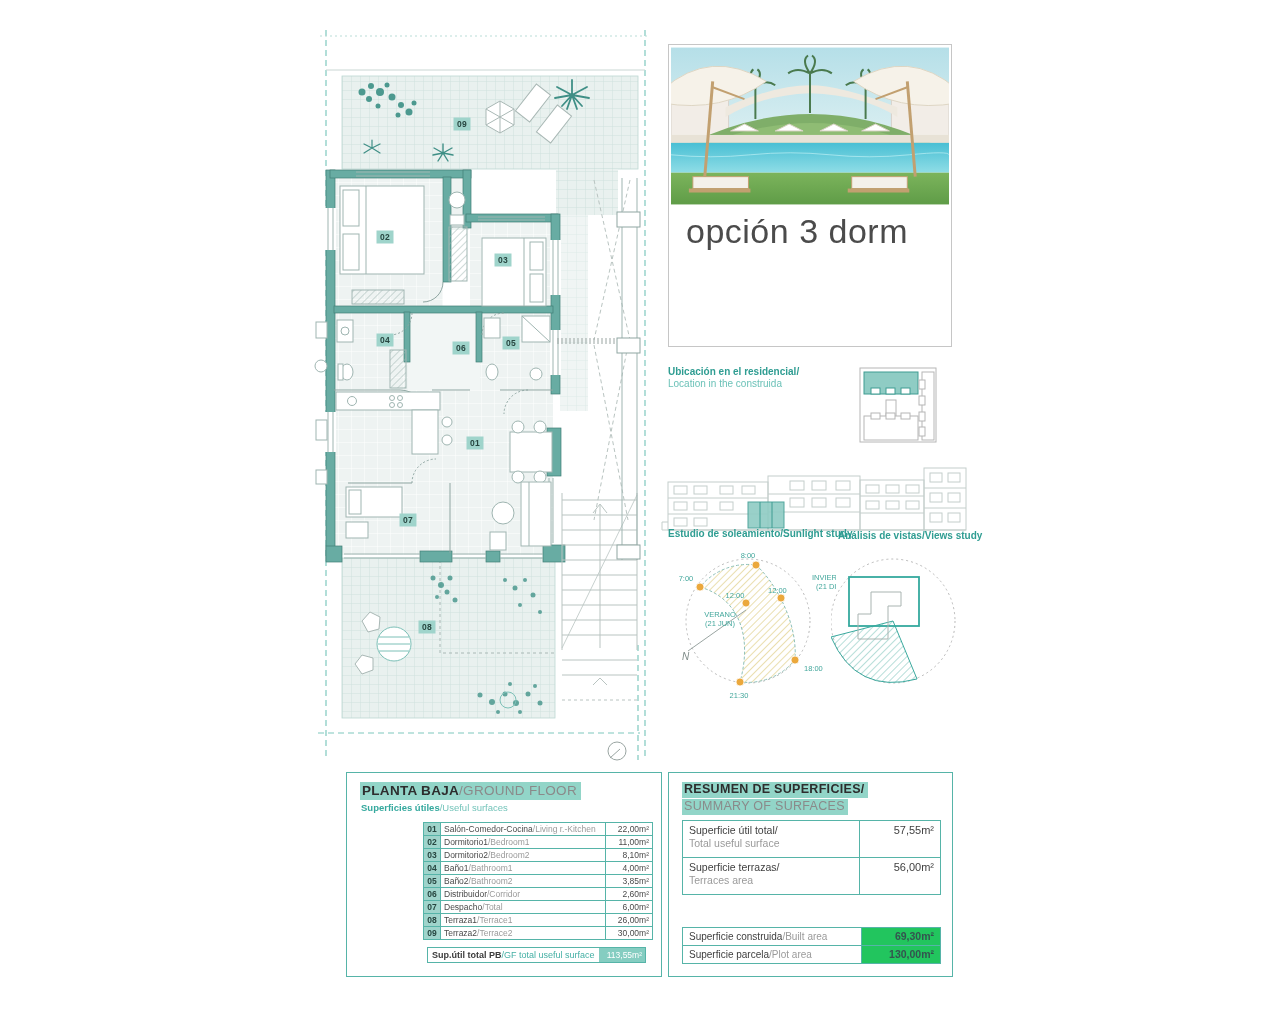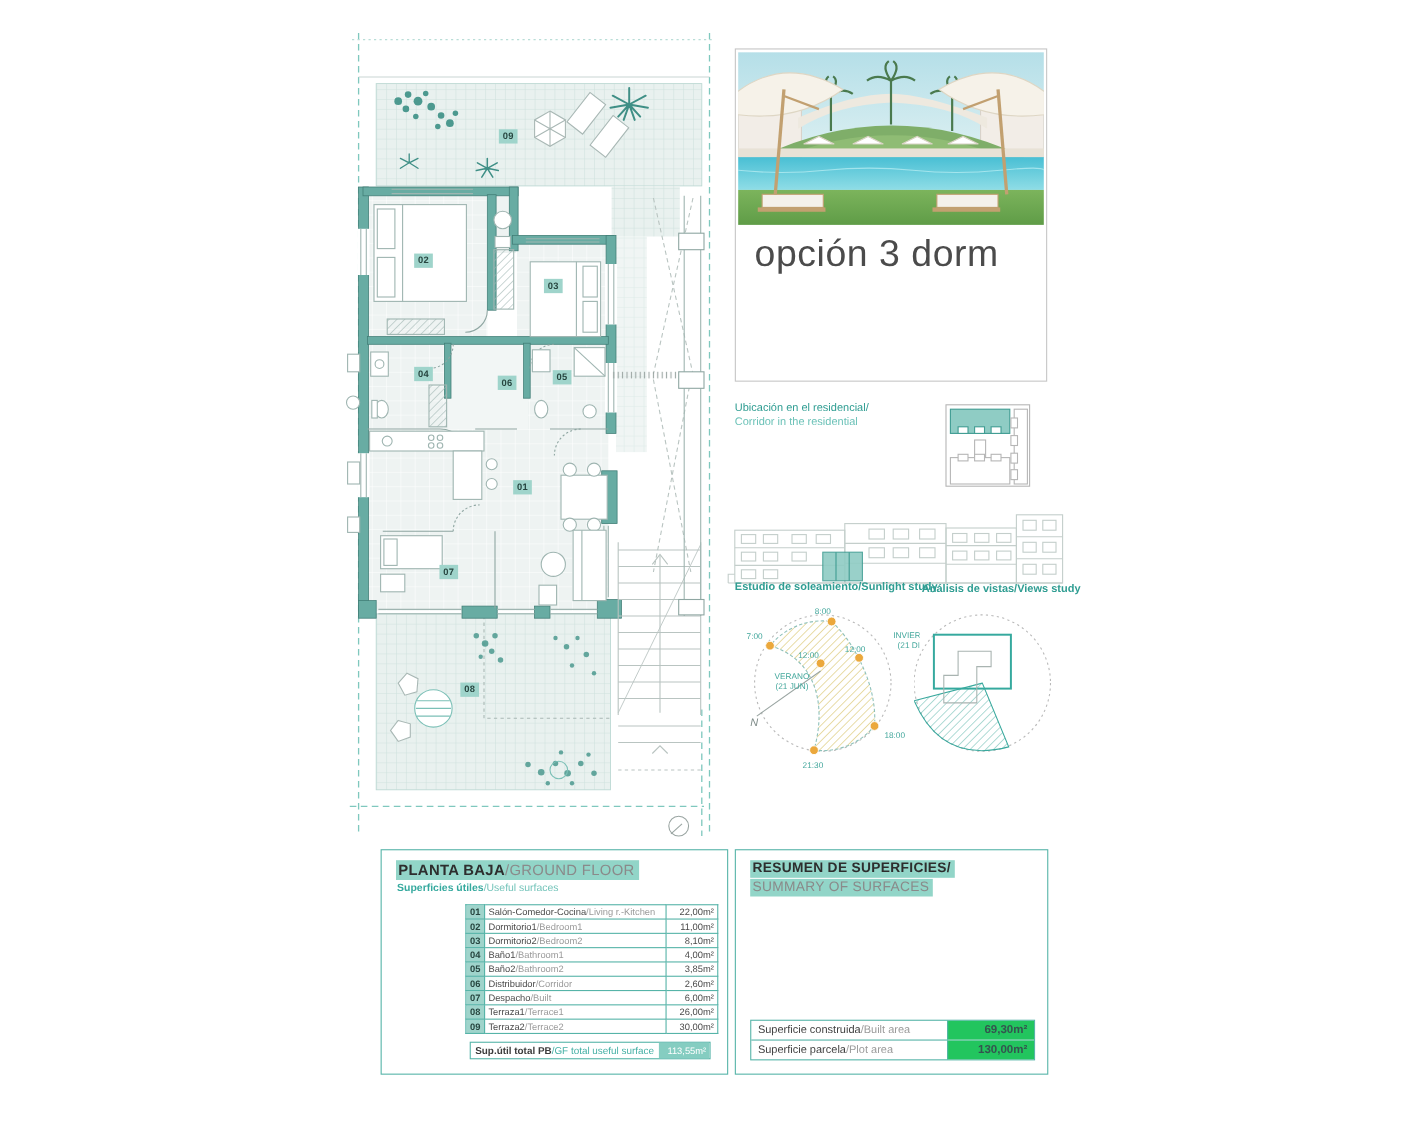--- a/index.html
+++ b/index.html
@@ -17,21 +17,21 @@
     transform:translate(-50%,-50%);letter-spacing:.3px;
   }
 
   
   .option-card{left:668px;top:44px;width:282px;height:301px;border:1px solid #c6c6c6;background:#fff;}
   .option-photo{position:absolute;left:2px;top:2px;width:278px;height:158px;}
   .option-caption{position:absolute;left:17px;top:167px;font-size:34px;color:#4b4b4b;letter-spacing:.5px;}
 
   
   .loc-title{left:668px;top:366px;font-size:10px;line-height:12px;}
-  .loc-title .es{color:#2f9d92;font-weight:normal;}
+  .loc-title .es{color:#2f9d92;font-weight:bold;}
   .loc-title .en{color:#6cc2b8;}
   .site-svg{left:856px;top:362px;}
 
   
   .elev-svg{left:658px;top:452px;}
 
   
   .study-title{font-size:10px;font-weight:bold;color:#2f9d92;}
   .sun-title{left:668px;top:528px;}
   .views-title{left:838px;top:530px;}
@@ -419,21 +419,21 @@
         <line x1="238" y1="34" x2="246" y2="130" stroke="#c2a070" stroke-width="3"></line>
         <line x1="238" y1="40" x2="206" y2="52" stroke="#c2a070" stroke-width="2"></line>
       </g>
     </svg>
   </div>
   <div class="option-caption">opción 3 dorm</div>
 </div>
 
 <div class="abs loc-title">
   <div class="es">Ubicación en el residencial/</div>
-  <div class="en">Corridor in the residential</div>
+  <div class="en">Location in the construida</div>
 </div>
 <svg class="abs site-svg" width="86" height="84" viewBox="858 362 86 84">
   <rect x="862" y="368" width="76" height="74" fill="#ffffff" stroke="#b6b6b6"></rect>
   <rect x="866" y="372" width="54" height="22" fill="#8fccc4" stroke="#3f9c92"></rect>
   <g fill="#ffffff" stroke="#3f9c92">
     <rect x="873" y="388" width="9" height="6"></rect>
       <rect x="888" y="388" width="9" height="6"></rect>
       <rect x="903" y="388" width="9" height="6"></rect>
   </g>
   <rect x="888" y="400" width="10" height="28" fill="#ffffff" stroke="#b6b6b6"></rect>
@@ -581,21 +581,21 @@
         <td class="nm"><span>Baño2</span><span class="en">/Bathroom2</span></td>
         <td class="val">3,85m²</td>
       </tr>
       <tr>
         <td class="num">06</td>
         <td class="nm"><span>Distribuidor</span><span class="en">/Corridor</span></td>
         <td class="val">2,60m²</td>
       </tr>
       <tr>
         <td class="num">07</td>
-        <td class="nm"><span>Despacho</span><span class="en">/Built</span></td>
+        <td class="nm"><span>Despacho</span><span class="en">/Total</span></td>
         <td class="val">6,00m²</td>
       </tr>
       <tr>
         <td class="num">08</td>
         <td class="nm"><span>Terraza1</span><span class="en">/Terrace1</span></td>
         <td class="val">26,00m²</td>
       </tr>
       <tr>
         <td class="num">09</td>
         <td class="nm"><span>Terraza2</span><span class="en">/Terrace2</span></td>
@@ -606,20 +606,36 @@
   <div class="gf-total">
     <div class="lbl"><span>Sup.útil total PB</span><span class="en">/GF total useful surface</span></div>
     <div class="val">113,55m²</div>
   </div>
 </div>
 
 <div class="abs panel sum-panel">
   <div class="sum-title">
     <span class="l1">RESUMEN DE SUPERFICIES/</span><br>
     <span class="l2">SUMMARY OF SURFACES</span>
+  </div>
+  <div class="sum-box1">
+    <div class="row">
+      <div class="lbl">
+        <div class="es">Superficie útil total/</div>
+        <div class="en">Total useful surface</div>
+      </div>
+      <div class="val">57,55m²</div>
+    </div>
+    <div class="row">
+      <div class="lbl">
+        <div class="es">Superficie terrazas/</div>
+        <div class="en">Terraces area</div>
+      </div>
+      <div class="val">56,00m²</div>
+    </div>
   </div>
   <div class="sum-box2">
     <div class="row">
       <div class="lbl"><span>Superficie construida</span><span class="en">/Built area</span></div>
       <div class="val">69,30m²</div>
     </div>
     <div class="row">
       <div class="lbl"><span>Superficie parcela</span><span class="en">/Plot area</span></div>
       <div class="val">130,00m²</div>
     </div>

